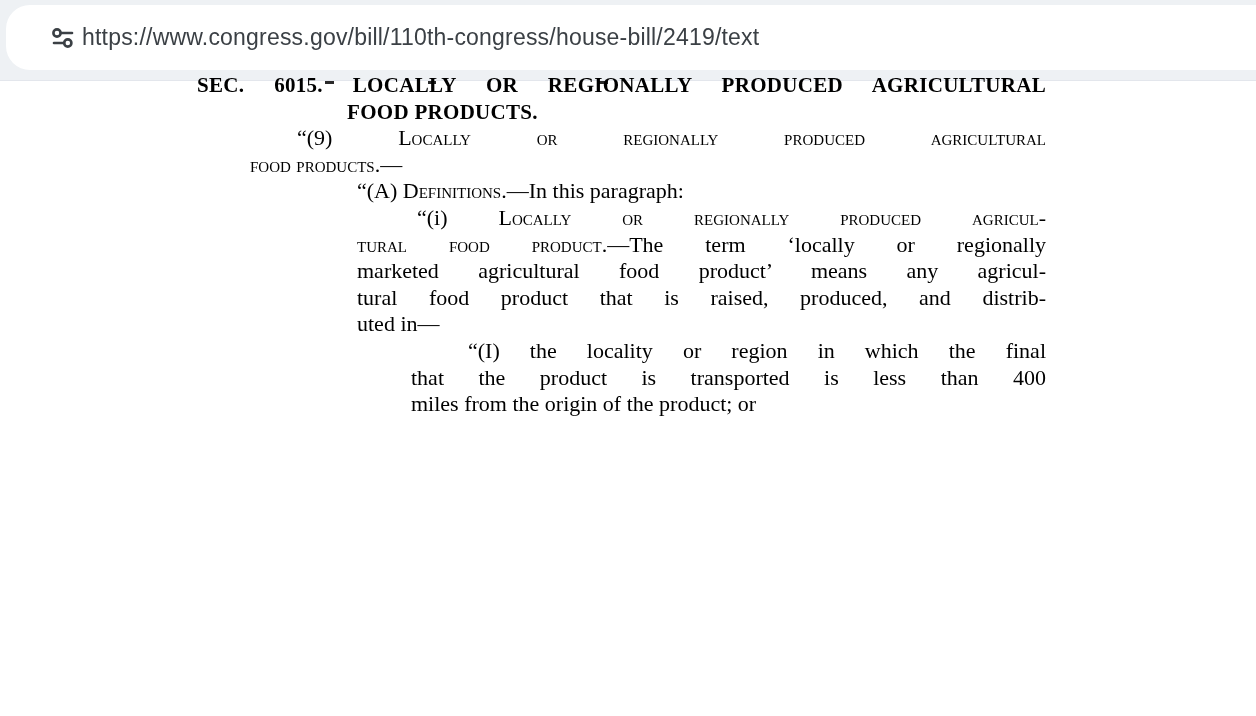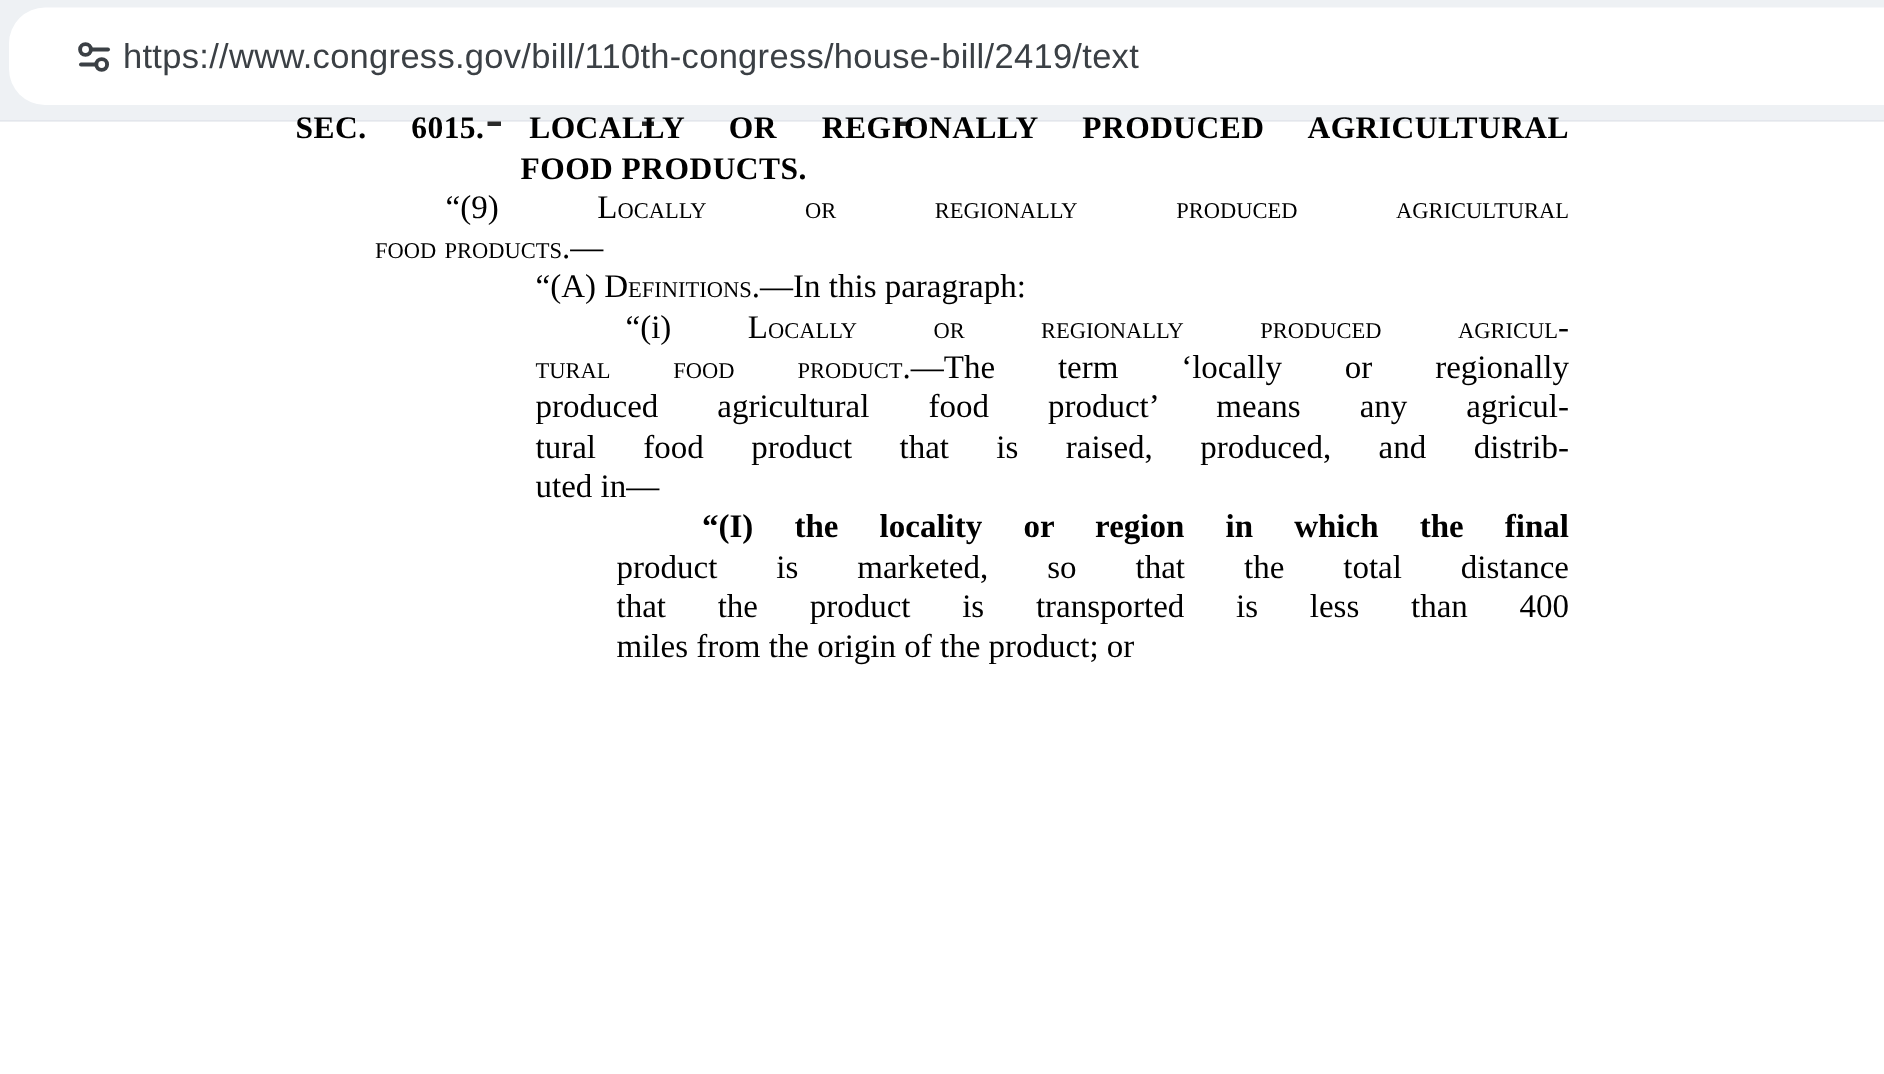--- a/index.html
+++ b/index.html
@@ -70,23 +70,22 @@
     <div class="para" style="padding-left: 53px;">
       <div class="line j" style="text-indent: 47px;"><span>“(9) </span><span class="sc">Locally or regionally produced agricultural</span></div>
       <div class="line"><span class="sc">food products.—</span></div>
     </div>
     <div class="para" style="padding-left: 160px;">
       <div class="line"><span>“(A) </span><span class="sc">Definitions</span><span>.—In this paragraph:</span></div>
     </div>
     <div class="para" style="padding-left: 160px;">
       <div class="line j" style="text-indent: 60px;"><span>“(i) </span><span class="sc">Locally or regionally produced agricul-</span></div>
       <div class="line j"><span class="sc">tural food product</span><span>.—The term ‘locally or regionally</span></div>
-      <div class="line j"><span>produced agricultural food product’ means any agricul-</span></div>
+      <div class="line j"><span>marketed agricultural food product’ means any agricul-</span></div>
       <div class="line j"><span>tural food product that is raised, produced, and distrib-</span></div>
       <div class="line"><span>uted in—</span></div>
     </div>
     <div class="para" style="padding-left: 214px;">
-      <div class="line j" style="text-indent: 57px; font-weight: bold;"><span>“(I) the locality or region in which the final</span></div>
-      <div class="line j"><span>product is marketed, so that the total distance</span></div>
+      <div class="line j" style="text-indent: 57px;"><span>“(I) the locality or region in which the final</span></div>
       <div class="line j"><span>that the product is transported is less than 400</span></div>
       <div class="line"><span>miles from the origin of the product; or</span></div>
     </div>
   </div>
 
 </body></html>

